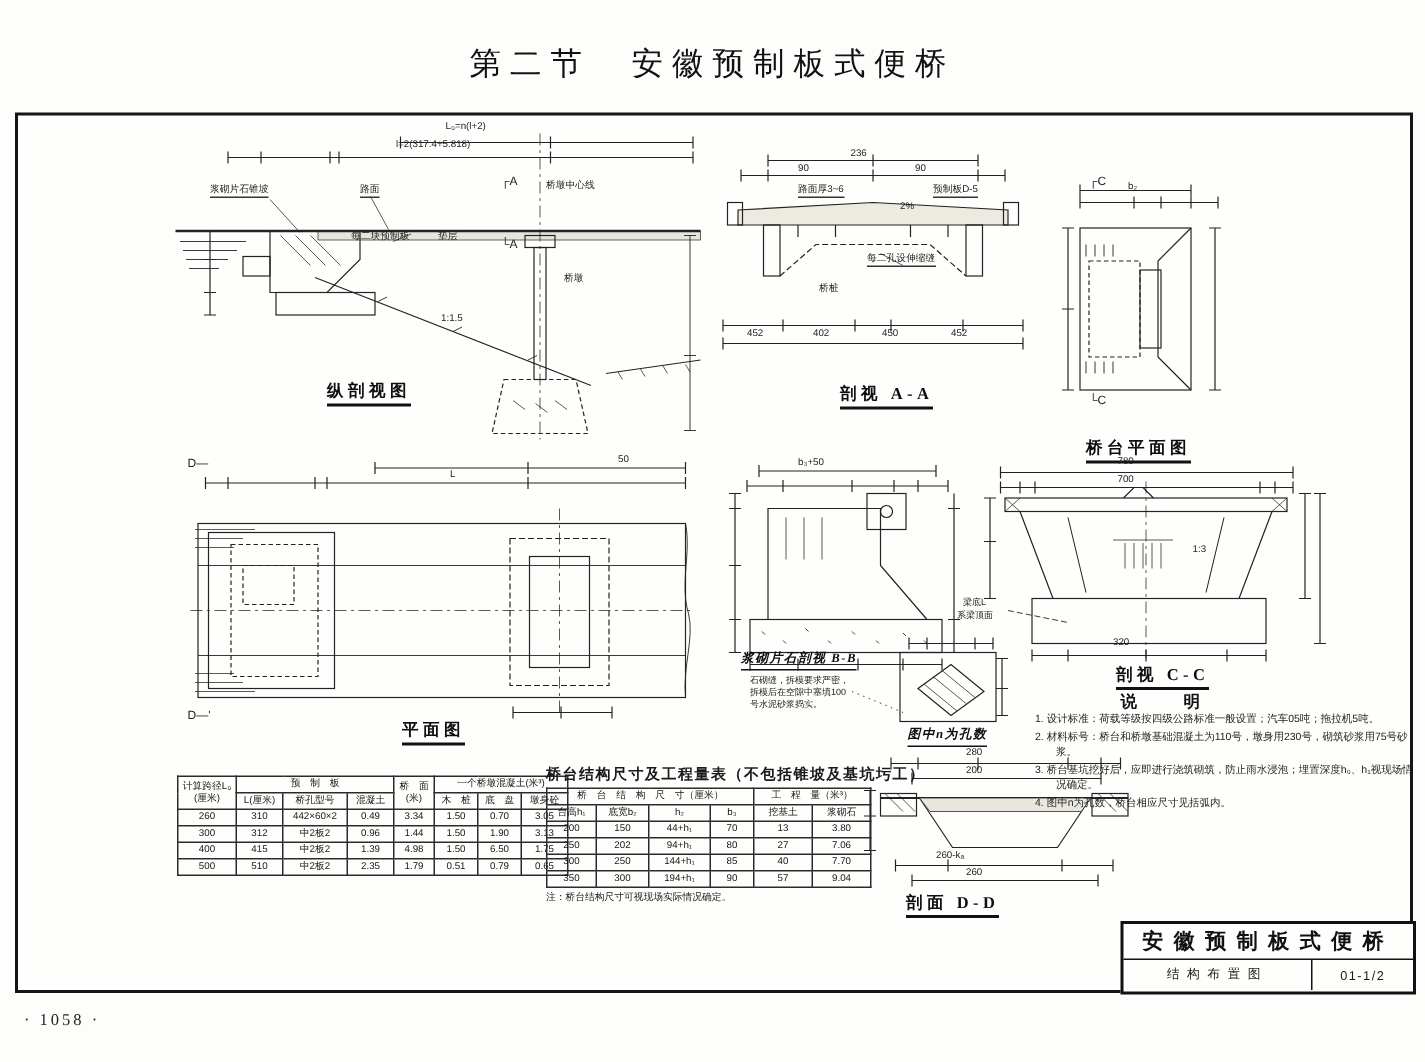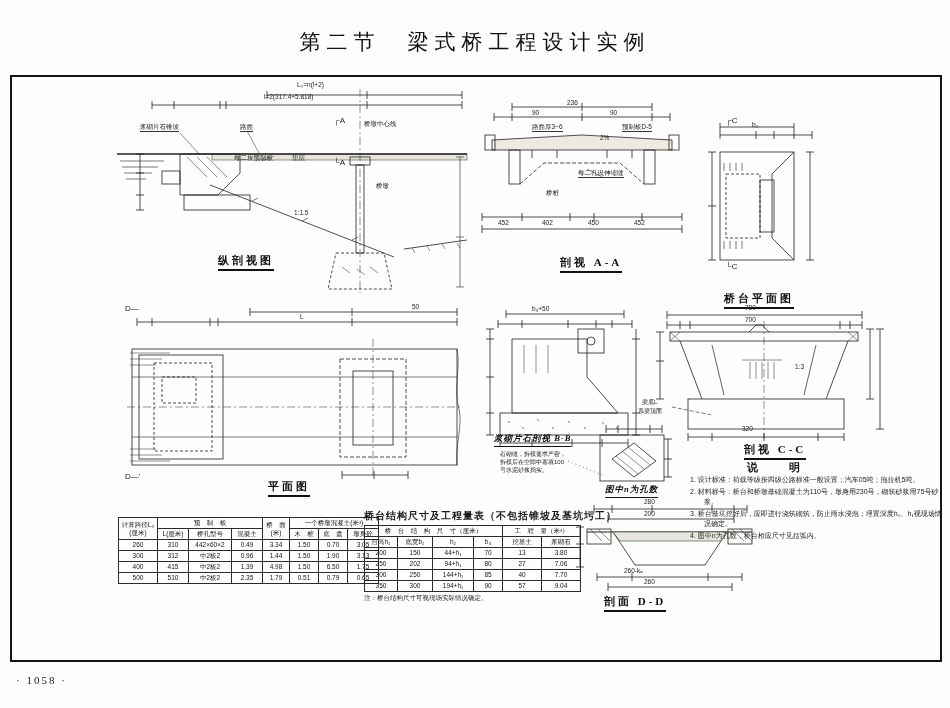--- a/index.html
+++ b/index.html
@@ -36,21 +36,21 @@
   .tb-row{display:flex;height:20px;}
   .tb-name{width:125px;border-right:1.5px solid #111;display:flex;align-items:center;
        justify-content:center;font-size:8.5px;letter-spacing:5px;}
   .tb-no{flex:1;display:flex;align-items:center;justify-content:center;
        font-size:8.5px;letter-spacing:1px;font-family:"Liberation Sans",sans-serif;}
   .page-num{position:absolute;left:16px;top:674px;font-size:11px;letter-spacing:2px;color:#222;}
 </style>
 </head>
 <body>
 
-<div class="page-title">第二节　梁式桥工程设计实例</div>
+<div class="page-title">第二节　安徽预制板式便桥</div>
 
 <div class="sheet">
 
   <svg class="lineart" width="928" height="583" viewBox="0 0 928 583" fill="none" stroke="#222" stroke-width="0.8">
 
     <g>
       <path d="M255,18 H450 M255,14 V22 M355,14 V22 M450,14 V22"></path>
       <path d="M140,28 H450 M140,24 V32 M162,24 V32 M208,24 V32 M214,24 V32 M355,24 V32 M450,24 V32"></path>
       <rect x="200" y="77" width="255" height="6" fill="#e6e4db" stroke="#333" stroke-width="0.5"></rect>
       <path d="M105,77 H455" stroke-width="1.6"></path>
@@ -354,16 +354,23 @@
             <td>194+h₁</td>
             <td>90</td>
             <td>57</td>
             <td>9.04</td>
       </tr>
     </tbody>
       </table>
     <div class="tbl-note">注：桥台结构尺寸可视现场实际情况确定。</div>
   </div>
 
+  <div class="titleblock">
+    <div class="tb-project">安徽预制板式便桥</div>
+    <div class="tb-row">
+      <div class="tb-name">结构布置图</div>
+      <div class="tb-no">01-1/2</div>
+    </div>
+  </div>
 
 </div>
 
 <div class="page-num">·  1058 ·</div>
 
 </body></html>

